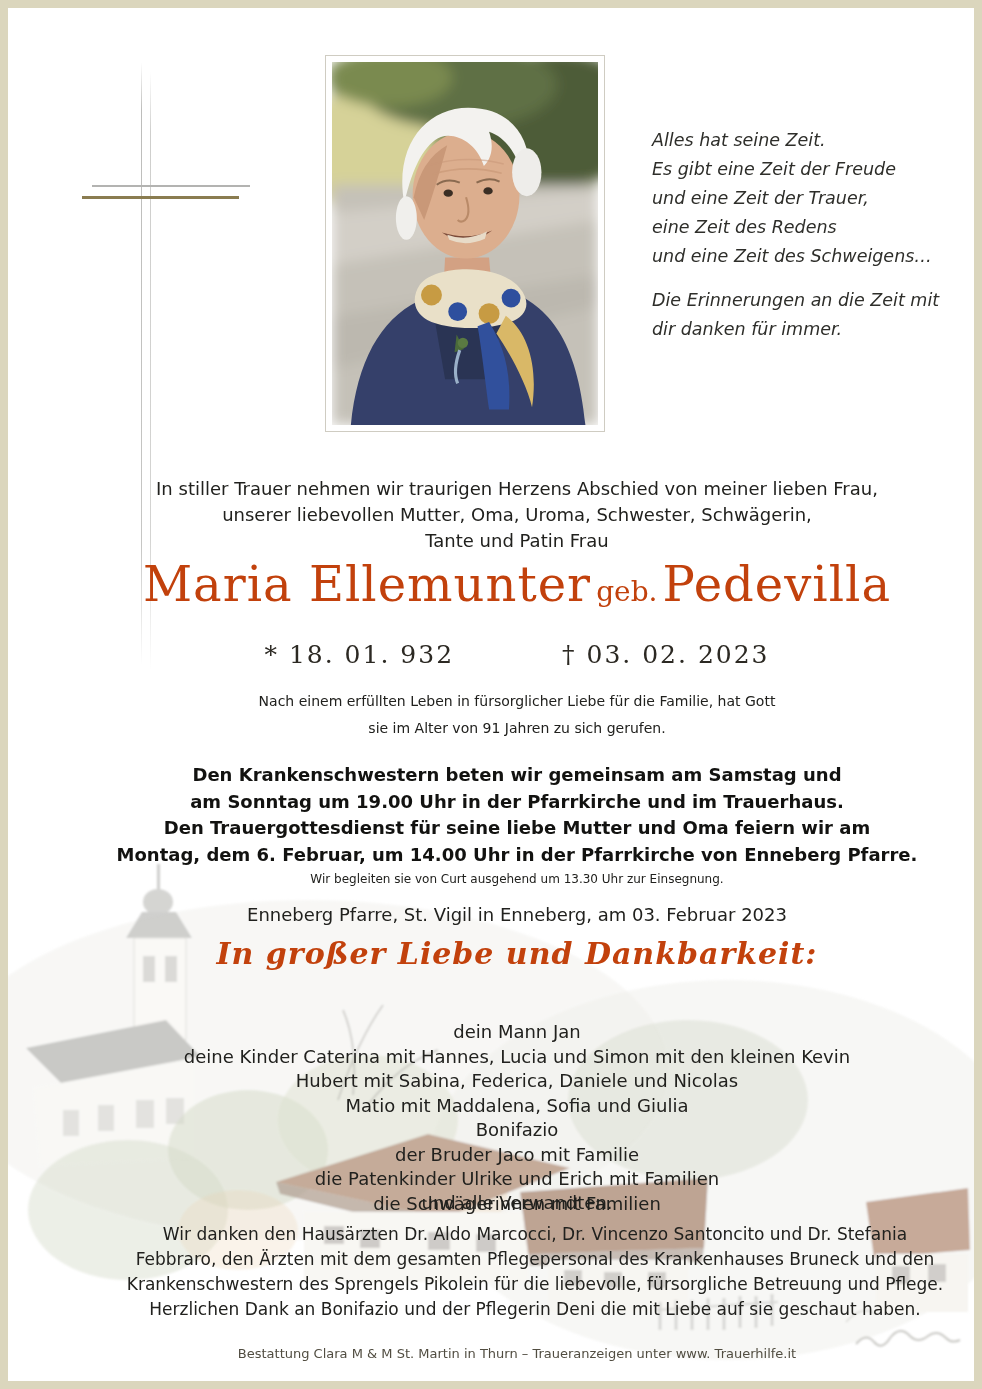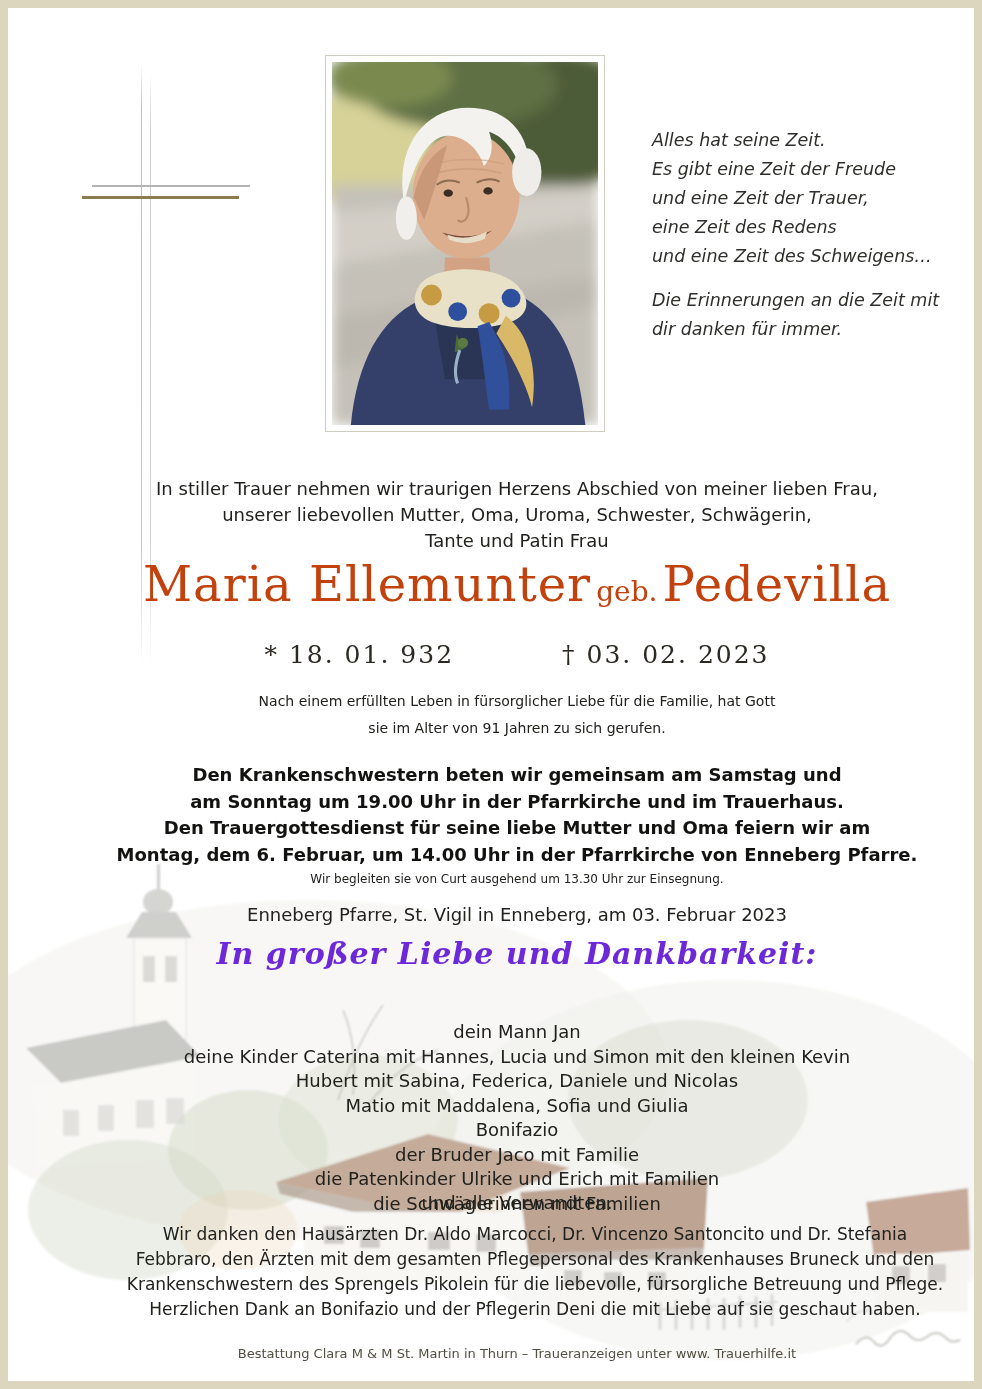--- a/index.html
+++ b/index.html
@@ -42,21 +42,21 @@
   .deceased .main,.deceased .maiden{font-size:48px;letter-spacing:1px;}
   .deceased .geb{font-size:28px;letter-spacing:0;}
   .dates{top:640px;font-family:"DejaVu Serif","Liberation Serif",serif;
     font-size:25px;color:#2c2923;display:flex;justify-content:center;gap:108px;letter-spacing:2px;}
   .life{top:688px;font-size:14px;line-height:27px;}
   .services{top:762px;font-size:18px;line-height:26.5px;font-weight:700;color:#121210;}
   .escort{top:872px;font-size:12px;}
   .place{top:904px;font-size:18px;}
   .script-heading{
     top:936px;font-family:"DejaVu Serif","Liberation Serif",serif;
-    font-style:italic;font-weight:700;font-size:30px;letter-spacing:1px;color:#6d28d9;
+    font-style:italic;font-weight:700;font-size:30px;letter-spacing:1px;color:#c2410c;
   }
   .mourners{top:992px;font-size:18px;line-height:24.5px;margin-top:28px;}
   .relatives{top:1192px;font-size:18px;}
   .thanks{top:1222px;left:30px;width:1010px;font-size:17px;line-height:25px;}
   .thanks-inner{width:922px;margin:0 auto;text-align:center;}
   .footer{top:1346px;font-size:13px;color:#514d41;}
   
   .watercolor{position:absolute;left:8px;top:850px;width:966px;height:531px;z-index:1;}
   .line,.poem{z-index:3;}
 </style>

